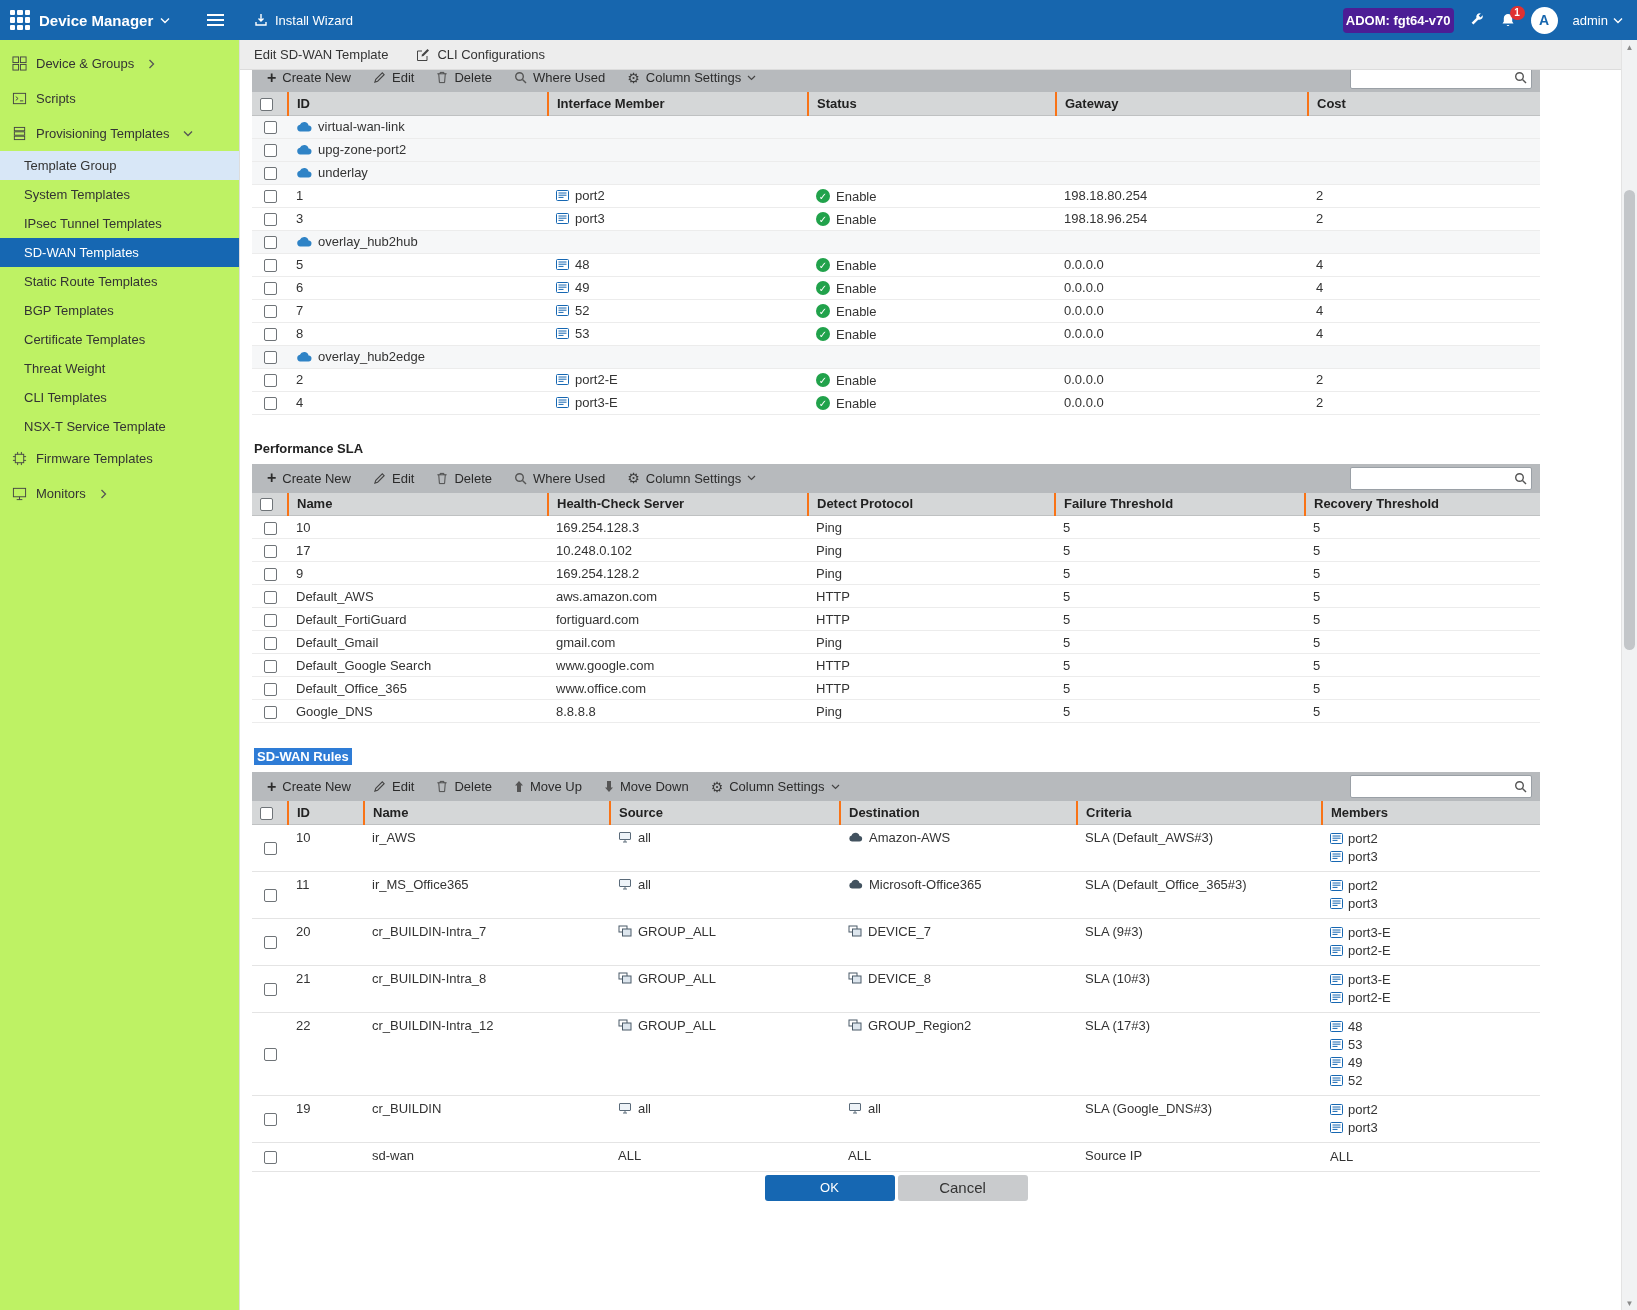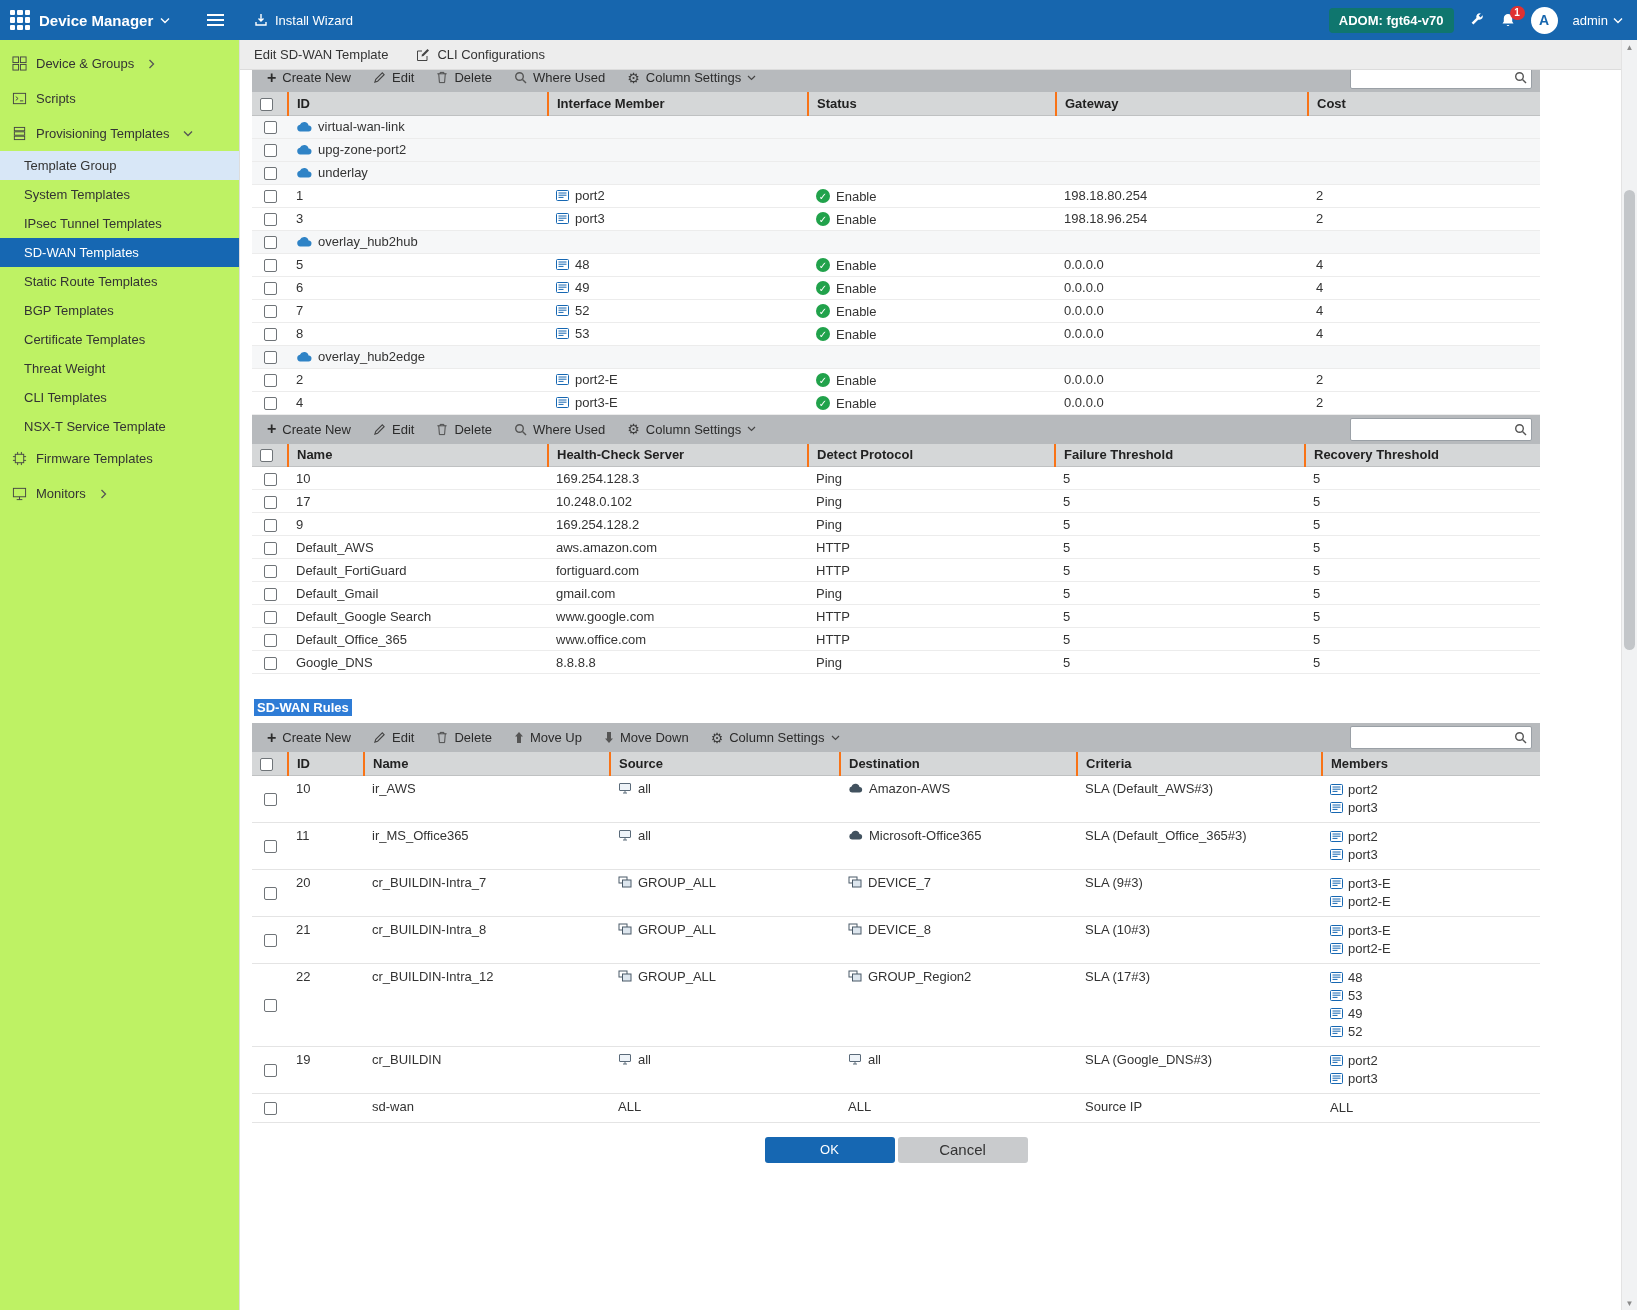--- a/index.html
+++ b/index.html
@@ -11,21 +11,21 @@
   
   .topbar{position:absolute;top:0;left:0;right:0;height:40px;background:#1766ae;color:#fff;display:flex;align-items:center;z-index:5}
   .tb-left{width:240px;display:flex;align-items:center;height:100%}
   .logo-grid{width:20px;height:20px;display:grid;grid-template-columns:repeat(3,1fr);gap:2px;margin:0 9px 0 10px;cursor:pointer}
   .logo-grid span{background:#fff;border-radius:1px}
   .tb-title{font-size:15px;font-weight:bold;margin-right:7px;cursor:pointer;white-space:nowrap}
   .hamburger{margin-left:auto;margin-right:12px;background:none;border:none;display:flex;flex-direction:column;gap:3px;cursor:pointer;padding:4px}
   .hamburger span{width:17px;height:2px;background:#fff;display:block}
   .tb-install{display:flex;align-items:center;gap:7px;margin-left:14px;cursor:pointer;white-space:nowrap}
   .tb-right{margin-left:auto;display:flex;align-items:center;gap:15px;padding-right:14px}
-  .adom{background:#0f766e;padding:5px 10px;border-radius:4px;font-weight:bold;cursor:pointer;white-space:nowrap}
+  .adom{background:#4c1d95;padding:5px 3px;border-radius:4px;font-weight:bold;cursor:pointer;white-space:nowrap}
   .tb-icon{cursor:pointer;position:relative;display:inline-flex}
   .badge{position:absolute;top:-6px;right:-9px;background:#e03131;color:#fff;border-radius:8px;font-size:10px;min-width:15px;height:14px;line-height:14px;text-align:center;padding:0 3px;font-weight:bold}
   .avatar{width:27px;height:27px;border-radius:50%;background:#fff;color:#1766ae;font-weight:bold;display:flex;align-items:center;justify-content:center;font-size:14px;cursor:pointer}
   .username{cursor:pointer;display:flex;align-items:center;gap:5px}
 
   
   .sidebar{position:absolute;top:40px;left:0;width:240px;bottom:0;background:#bef264;border-right:1px solid #ddd;padding-top:6px}
   .snav{height:35px;display:flex;align-items:center;gap:9px;padding:0 12px;cursor:pointer;white-space:nowrap}
   .snav .chev{margin-left:5px;color:#666}
   .schild{height:29px;display:flex;align-items:center;padding-left:24px;cursor:pointer;white-space:nowrap}
@@ -61,21 +61,21 @@
   .cb{display:inline-block;width:13px;height:13px;border:1px solid #6f7478;border-radius:2px;background:#fff;vertical-align:middle;cursor:pointer}
   .cbcell{text-align:center}
 
   .section-title{font-size:13px;font-weight:bold;color:#222;margin:26px 0 8px 2px}
   .section-title .sel{background:#2e7cd6;color:#fff;padding:1px 3px}
 
   table.rules td{vertical-align:top;white-space:normal;padding:5px 8px;height:auto;border-bottom:1px solid #e4e4e4}
   table.rules td.cbcell{vertical-align:middle}
   .memline{display:flex;align-items:center;gap:5px;line-height:18px}
 
-  .footer{width:1288px;display:flex;justify-content:center;gap:3px;margin-top:14px;padding-bottom:14px}
+  .footer{width:1288px;display:flex;justify-content:center;gap:3px;margin-top:3px;padding-bottom:14px}
   .btn-ok{width:130px;height:26px;background:#1667b2;color:#fff;border:none;border-radius:3px;font-family:inherit;font-size:13px;cursor:pointer}
   .btn-cancel{width:130px;height:26px;background:#c9cbcd;color:#333;border:none;border-radius:3px;font-family:inherit;font-size:15px;cursor:pointer}
 
   
   .scrollbar{position:absolute;top:40px;right:0;width:16px;bottom:0;background:#f1f2f3;border-left:1px solid #e3e3e3}
   .sb-arrow{height:14px;display:flex;align-items:center;justify-content:center;color:#8a8a8a;font-size:8px;cursor:pointer}
   .sb-arrow.down{position:absolute;bottom:0;left:0;right:0}
   .sb-thumb{position:absolute;left:2px;right:2px;top:150px;height:460px;background:#c3c6c9;border-radius:6px;cursor:pointer}
 </style>
 </head>
@@ -512,20 +512,21 @@
             <td><span class="cellflex">
                 <span class="statusok">✓</span>
                 <span>Enable</span>
               </span></td>
             <td>0.0.0.0</td>
             <td>2</td>
           </tr>
         </tbody>
     </table>
 
+    <h3 class="section-title">Performance SLA</h3>
     <div class="toolbar">
       <button class="tbtn">
           <span class="plus">+</span>
           <span>Create New</span>
         </button>
       <button class="tbtn">
           <span class="icon">
             <svg width="13" height="13" viewBox="0 0 14 14">
               <path d="M2 12l1-3 7-7 2 2-7 7-3 1z" fill="none" stroke="#444" stroke-width="1.2"></path>
             </svg>

